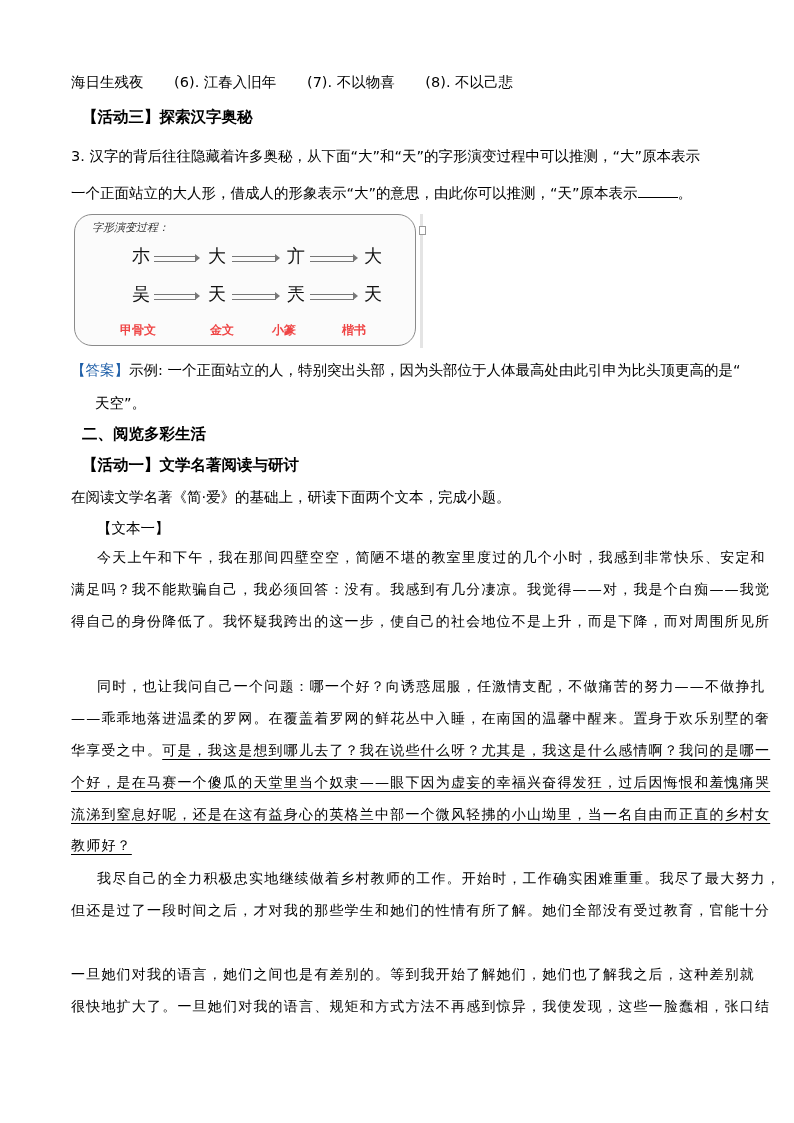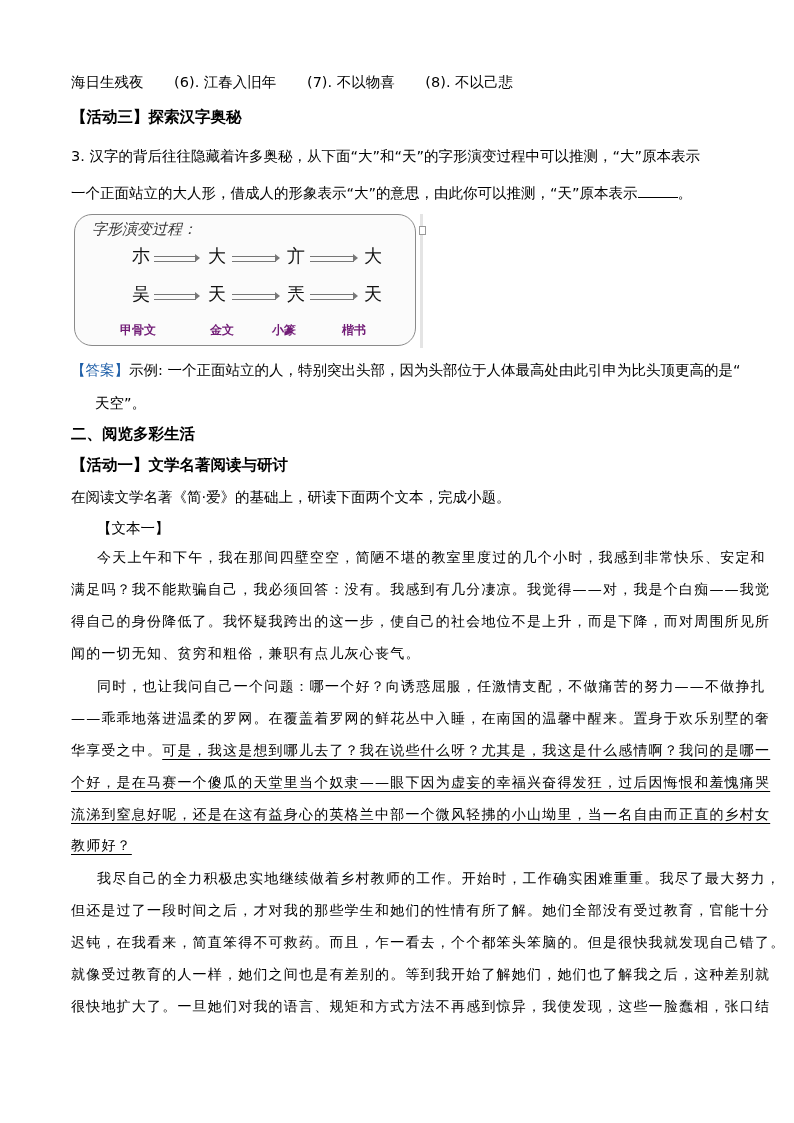--- a/index.html
+++ b/index.html
@@ -1,35 +1,35 @@
 <!DOCTYPE html>
 <html><head>
 <meta charset="utf-8">
 <style>
   html, body { margin: 0; padding: 0; background: #ffffff; }
   body { width: 794px; height: 1123px; position: relative; overflow: hidden;
          font-family: "DejaVu Sans", "Liberation Sans", sans-serif; color: #000; }
   .page { position: absolute; left: 0; top: 0; width: 794px; height: 1123px; }
   .line { position: absolute; left: 71px; white-space: nowrap; font-size: 14.5px; line-height: 20px; }
-  .heading { font-weight: bold; font-size: 15.5px; }
+  .heading { font-weight: bold; font-size: 15.5px; margin-left: 11px; }
   .blank { display: inline-block; width: 40px; border-bottom: 1px solid #000; height: 14px; vertical-align: baseline; }
   .ans-label { color: #1f5fa8; }
   .gap { display: inline-block; width: 26px; }
   .serif { font-family: "DejaVu Serif", "Liberation Serif", serif; font-size: 14px; letter-spacing: 1.2px; }
   .ul { text-decoration: underline; text-underline-offset: 4px; }
   .fig { position: absolute; left: 72px; top: 212px; width: 350px; height: 136px; }
   .fig-frame { position: absolute; left: 2px; top: 2px; width: 340px; height: 130px;
                border: 1.5px solid #8a8a8a; border-radius: 18px; background: #fbfbfb; }
-  .fig-title { position: absolute; left: 20px; top: 8px; font-size: 15px; font-style: italic; color: #333;
+  .fig-title { position: absolute; left: 20px; top: 8px; font-size: 11px; font-style: italic; color: #333;
                font-family: "DejaVu Serif", serif; }
   .glyph { position: absolute; font-size: 18px; color: #111; font-family: "DejaVu Serif", serif; }
   .arrow { position: absolute; height: 4px; border-top: 1px solid #777; border-bottom: 1px solid #777; }
   .arrow::after { content: ""; position: absolute; right: -4px; top: -3px; border-left: 5px solid #777;
                   border-top: 4px solid transparent; border-bottom: 4px solid transparent; }
-  .fig-label { position: absolute; font-size: 12px; color: #701a75; font-family: "DejaVu Serif", serif; font-weight: bold; }
+  .fig-label { position: absolute; font-size: 12px; color: #ef4444; font-family: "DejaVu Serif", serif; font-weight: bold; }
   .scrollbar { position: absolute; left: 420px; top: 214px; width: 3px; height: 134px; background: #e4e4e4; }
   .scrollbox { position: absolute; left: 419px; top: 226px; width: 5px; height: 7px; border: 1px solid #999; background: #fff; }
 </style>
 </head>
 <body>
 
 <div class="page">
 
   <div class="line" style="top:72px;">
     <span>海日生残夜</span><span class="gap"></span>
@@ -79,30 +79,28 @@
   <div class="line" style="top:393px;margin-left:24px;">天空”。</div>
 
   <div class="line heading" style="top:424px;">二、阅览多彩生活</div>
   <div class="line heading" style="top:455px;">【活动一】文学名著阅读与研讨</div>
   <div class="line" style="top:487px;">在阅读文学名著《简·爱》的基础上，研读下面两个文本，完成小题。</div>
   <div class="line" style="top:518px;left:97px;">【文本一】</div>
 
   <div class="line serif" style="top:547px;left:97px;text-align:center;">今天上午和下午，我在那间四壁空空，简陋不堪的教室里度过的几个小时，我感到非常快乐、安定和</div>
   <div class="line serif" style="top:611px;">得自己的身份降低了。我怀疑我跨出的这一步，使自己的社会地位不是上升，而是下降，而对周围所见所</div>
   <div class="line serif" style="top:579px;">满足吗？我不能欺骗自己，我必须回答：没有。我感到有几分凄凉。我觉得——对，我是个白痴——我觉</div>
-  <div class="line serif" style="top:643px;">闻的一切无知、贫穷和粗俗，兼职有点儿灰心丧气。</div>
 
   <div class="line serif" style="top:676px;left:97px;">同时，也让我问自己一个问题：哪一个好？向诱惑屈服，任激情支配，不做痛苦的努力——不做挣扎</div>
   <div class="line serif" style="top:708px;">——乖乖地落进温柔的罗网。在覆盖着罗网的鲜花丛中入睡，在南国的温馨中醒来。置身于欢乐别墅的奢</div>
   <div class="line serif" style="top:740px;">
     <span>华享受之中。</span><span class="ul">可是，我这是想到哪儿去了？我在说些什么呀？尤其是，我这是什么感情啊？我问的是哪一</span>
   </div>
   <div class="line serif ul" style="top:772px;">个好，是在马赛一个傻瓜的天堂里当个奴隶——眼下因为虚妄的幸福兴奋得发狂，过后因悔恨和羞愧痛哭</div>
   <div class="line serif ul" style="top:804px;">流涕到窒息好呢，还是在这有益身心的英格兰中部一个微风轻拂的小山坳里，当一名自由而正直的乡村女</div>
   <div class="line serif ul" style="top:835px;">教师好？</div>
 
   <div class="line serif" style="top:900px;">但还是过了一段时间之后，才对我的那些学生和她们的性情有所了解。她们全部没有受过教育，官能十分</div>
   <div class="line serif" style="top:868px;left:97px;">我尽自己的全力积极忠实地继续做着乡村教师的工作。开始时，工作确实困难重重。我尽了最大努力，</div>
-  <div class="line serif" style="top:932px;">迟钝，在我看来，简直笨得不可救药。而且，乍一看去，个个都笨头笨脑的。但是很快我就发现自己错了。</div>
-  <div class="line serif" style="top:964px;">就像受过教育的人一样，她们之间也是有差别的。等到我开始了解她们，她们也了解我之后，这种差别就</div>
+  <div class="line serif" style="top:964px;">一旦她们对我的语言，她们之间也是有差别的。等到我开始了解她们，她们也了解我之后，这种差别就</div>
   <div class="line serif" style="top:996px;">很快地扩大了。一旦她们对我的语言、规矩和方式方法不再感到惊异，我使发现，这些一脸蠢相，张口结</div>
 
 </div>
 
 </body></html>

